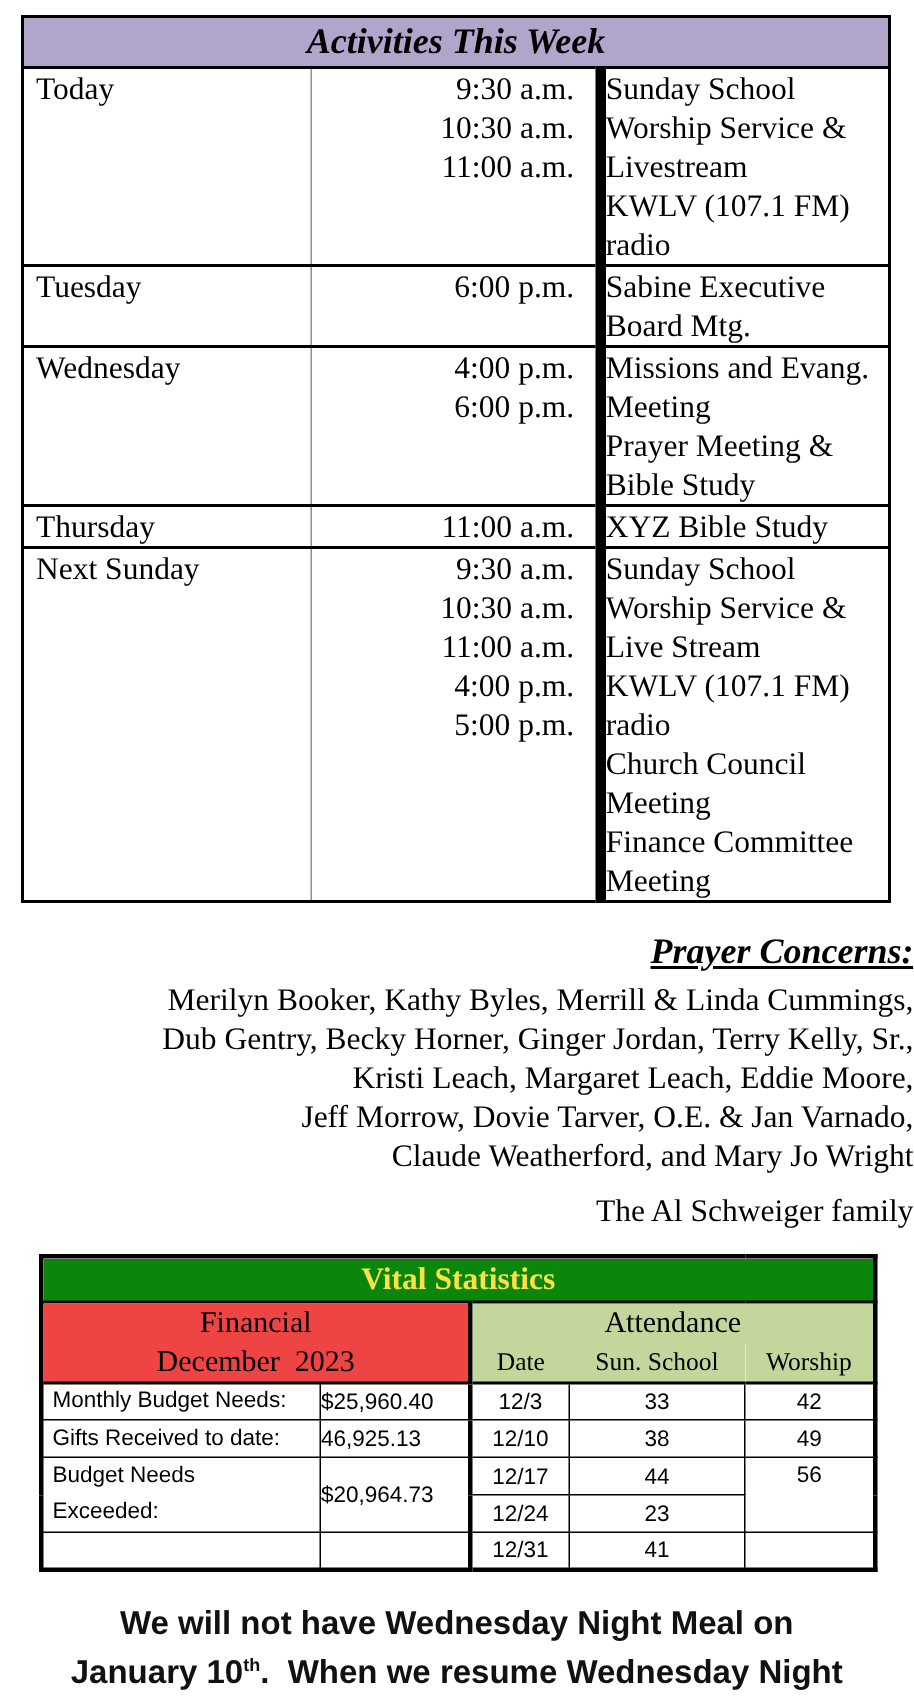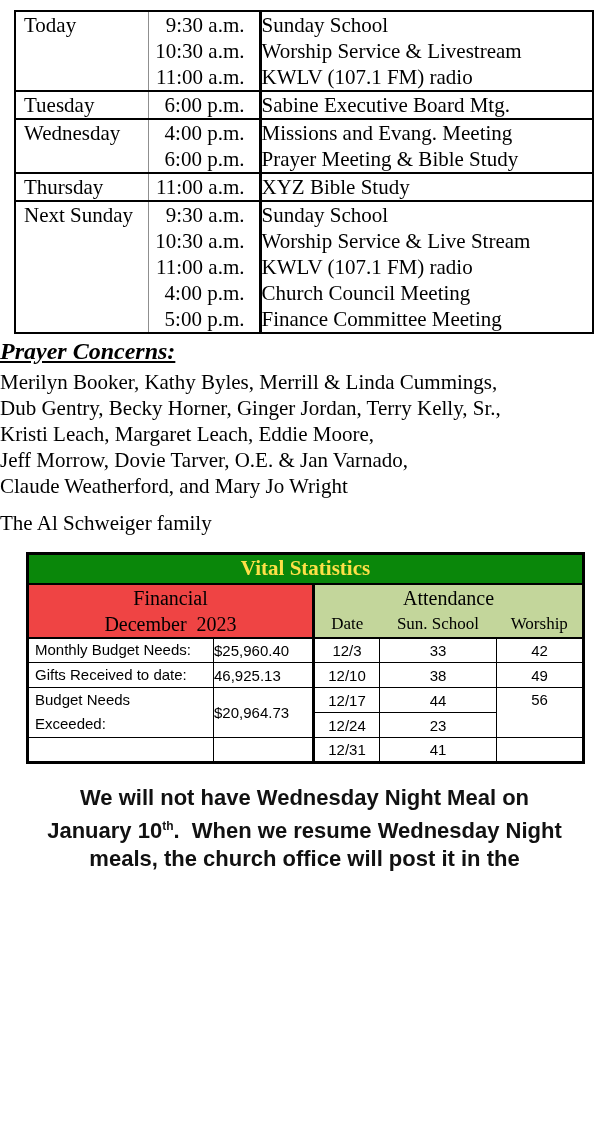--- a/index.html
+++ b/index.html
@@ -40,25 +40,25 @@
   }
   .activities tr.act-row:last-child td { border-bottom: none; }
   .activities td.day { width: 133px; padding-left: 8px; }
   .activities td.time {
     width: 112px;
     text-align: right;
     padding-right: 14px;
     border-left: 1px solid #8f8f8f;
   }
   .activities td.desc {
-    border-left: 3px solid #000000;
-  }
-
-  
-  .prayer { margin-top: 4px; text-align: left; }
+    border-left: 7px solid #000000;
+  }
+
+  
+  .prayer { margin-top: 20px; text-align: right; }
   .prayer-heading {
     font-weight: bold; font-style: italic;
     font-size: 24px;
     text-decoration: underline;
     margin-bottom: 4px;
   }
   .prayer-line { font-size: 21px; line-height: 26px; }
   .prayer-extra { font-size: 21px; margin-top: 12px; }
 
   
@@ -129,20 +129,23 @@
   }
   .announce sup { font-size: 12px; }
 </style>
 </head>
 <body>
 
 <div class="page">
 
   <table class="activities">
     <tbody>
+        <tr>
+      <td class="title-cell" colspan="3">Activities This Week</td>
+    </tr>
 
     <tr class="act-row">
       <td class="day">Today</td>
       <td class="time">
         <div>9:30 a.m.</div>
         <div>10:30 a.m.</div>
         <div>11:00 a.m.</div>
       </td>
       <td class="desc">
         <div>Sunday School</div>

